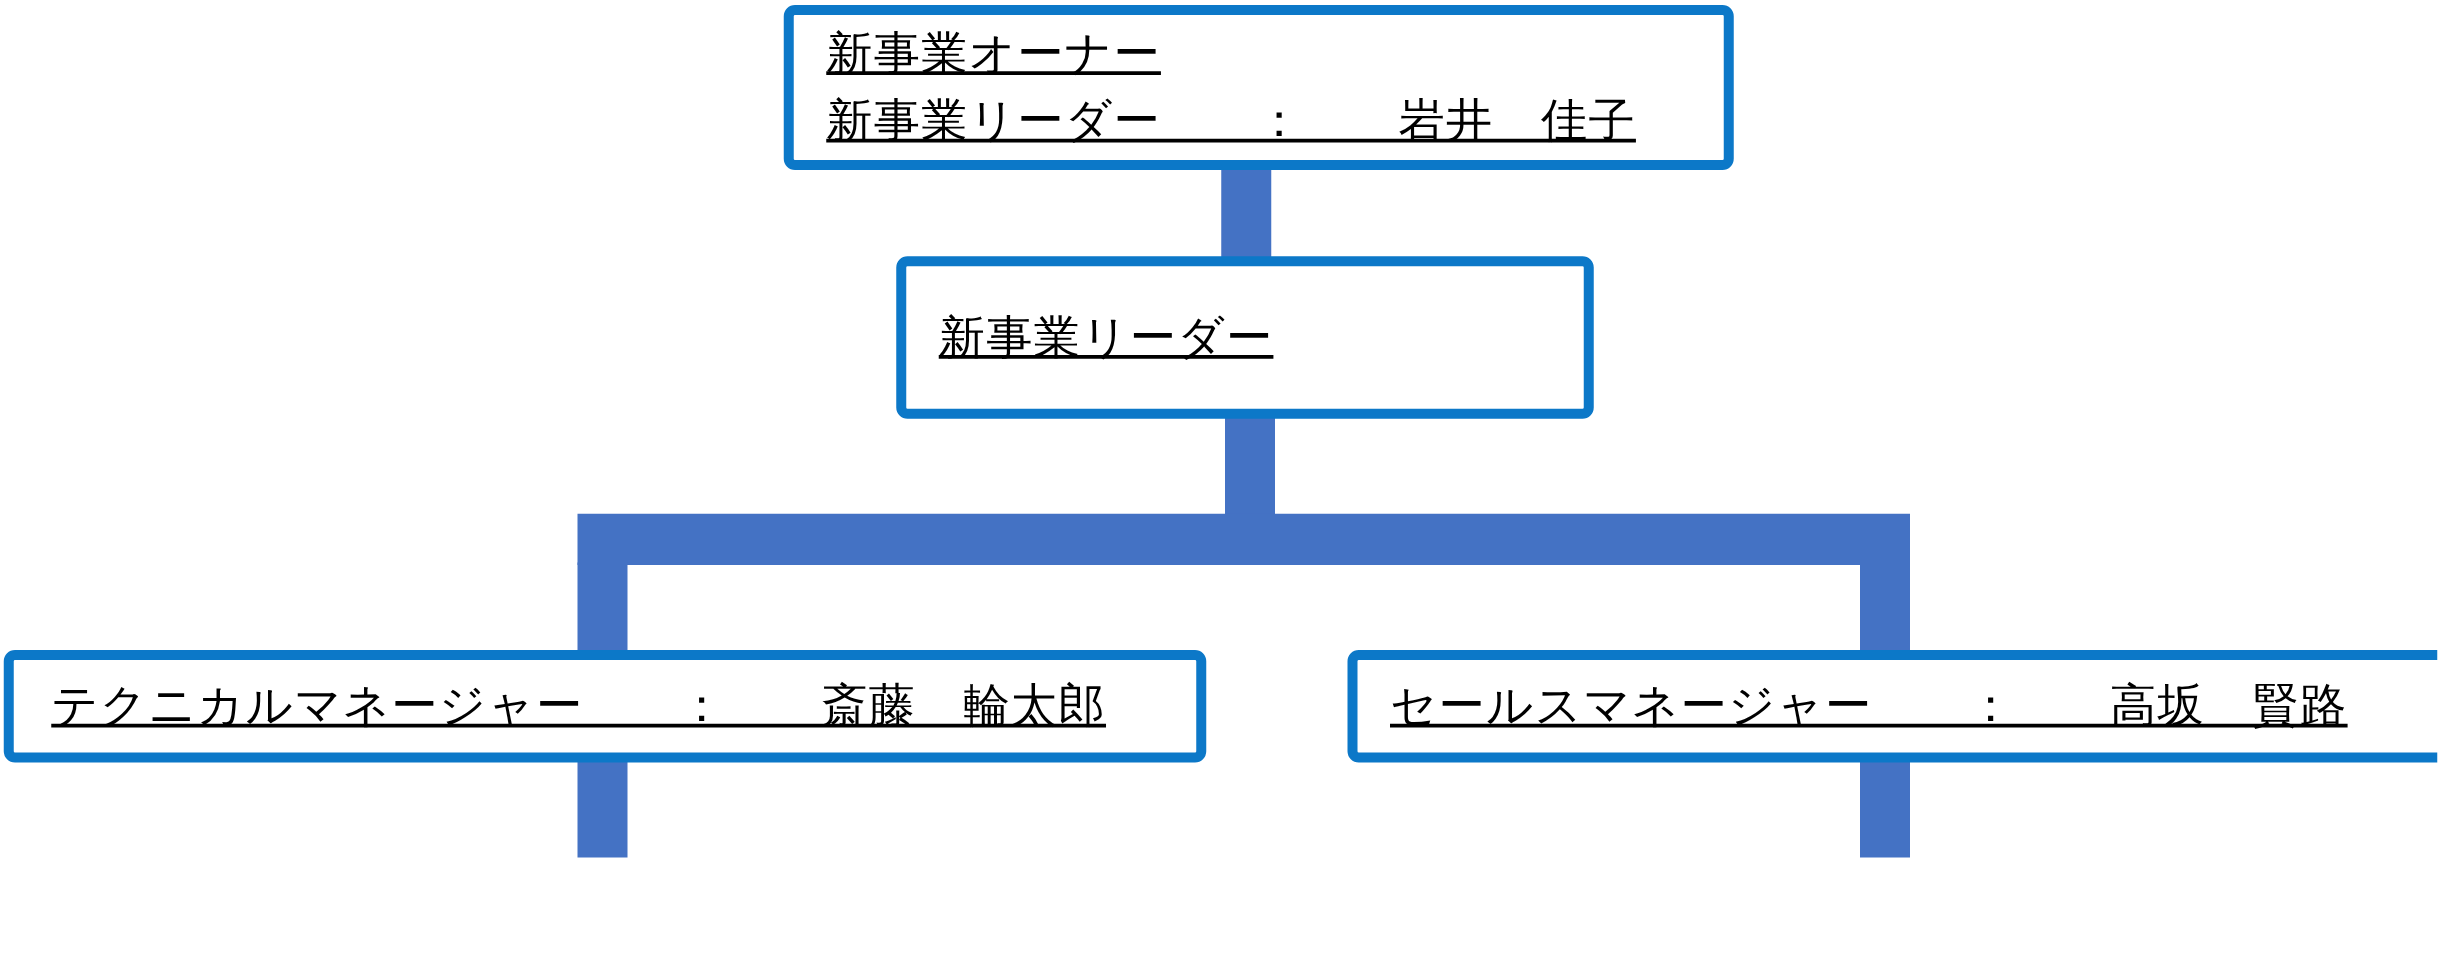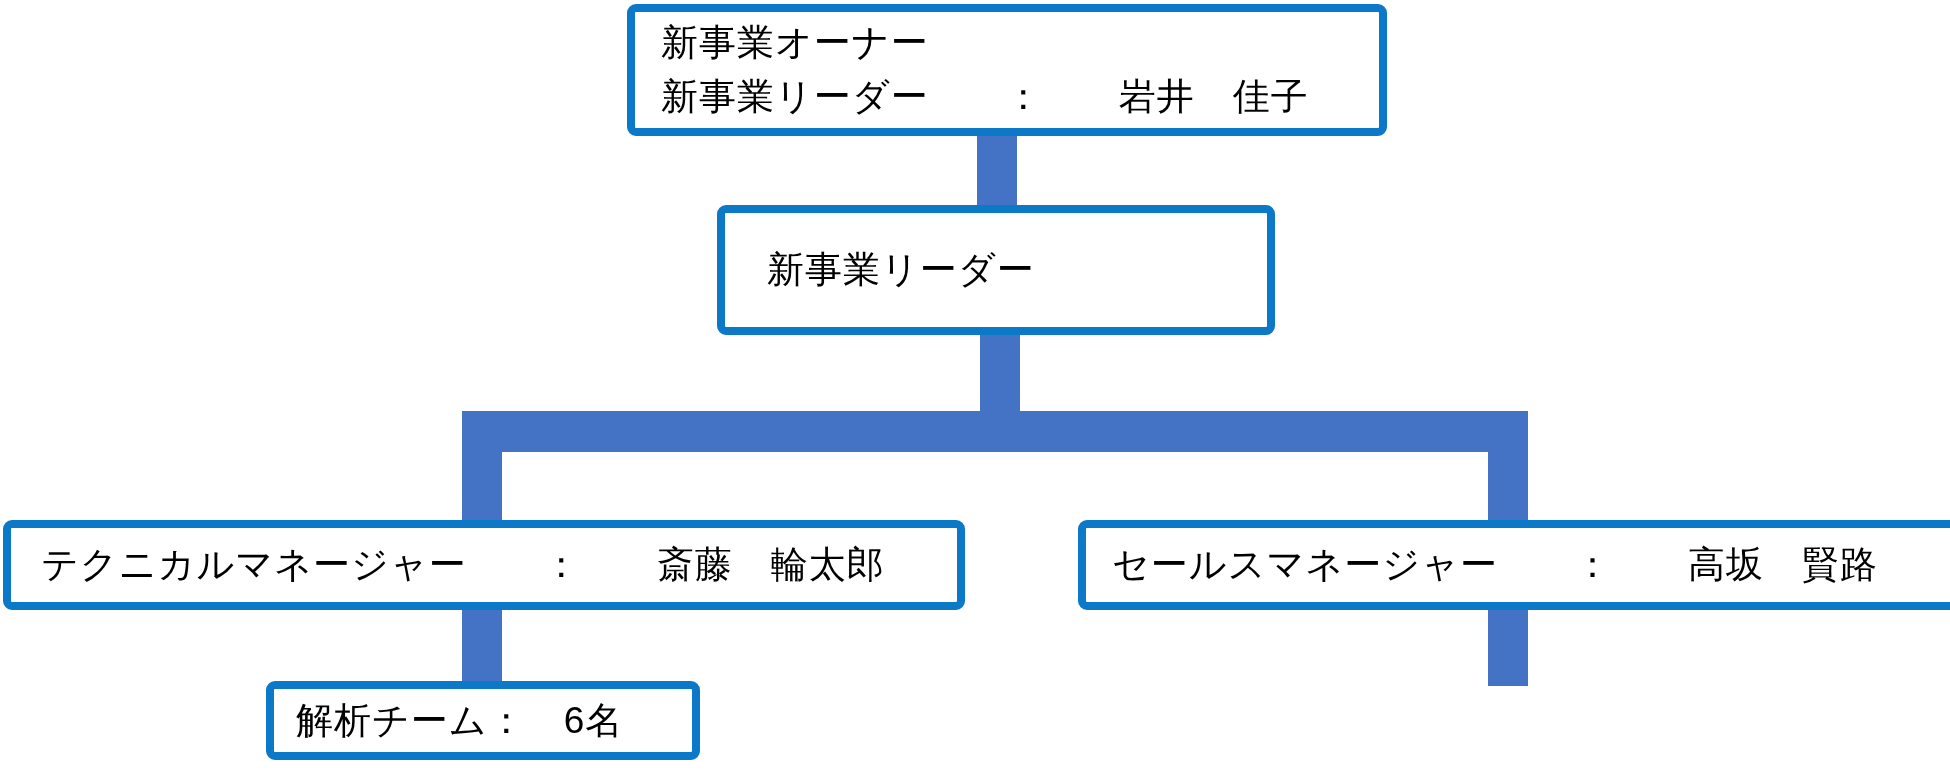--- a/index.html
+++ b/index.html
@@ -29,25 +29,25 @@
     box-sizing: border-box;
     display: flex;
     flex-direction: column;
     justify-content: center;
     z-index: 1;
     font-size: 37px;
     line-height: 54px;
     white-space: nowrap;
     letter-spacing: 1px;
   }
-  .node .line { display: block; }
+  .node .line { display: block; text-decoration: underline; }
 
   
   #node-owner        { left: 627px;  top: 4px;   width: 760px; height: 132px; padding-left: 26px; }
-  #node-leader       { left: 717px;  top: 205px; width: 558px; height: 130px; padding-left: 42px; }
+  #node-leader       { left: 717px;  top: 205px; width: 558px; height: 130px; padding-left: 26px; }
   #node-technical    { left: 3px;    top: 520px; width: 962px; height: 90px;  padding-left: 30px; }
   #node-sales-mgr    { left: 1078px; top: 520px; width: 988px; height: 90px;  padding-left: 26px; }
   #node-analysis     { left: 266px;  top: 681px; width: 434px; height: 79px;  padding-left: 22px; }
   #node-sales-team   { left: 1278px; top: 682px; width: 462px; height: 76px;  padding-left: 24px; }
 
   
   #conn-owner-leader { left: 977px;  top: 130px; width: 40px;   height: 84px; }
   #conn-leader-bar   { left: 980px;  top: 328px; width: 40px;   height: 88px; }
   #conn-bar          { left: 462px;  top: 411px; width: 1066px; height: 41px; }
   #conn-drop-left    { left: 462px;  top: 450px; width: 40px;   height: 76px; }
@@ -78,18 +78,15 @@
   </div>
 
   <div class="node" id="node-technical">
     <span class="line">テクニカルマネージャー　　：　　斎藤　輪太郎</span>
   </div>
 
   <div class="node" id="node-sales-mgr">
     <span class="line">セールスマネージャー　　：　　高坂　賢路</span>
   </div>
 
-  <div class="node" id="node-analysis">
-    <span class="line">解析チーム：　6名</span>
-  </div>
 
 
 </div>
 
 </body></html>

